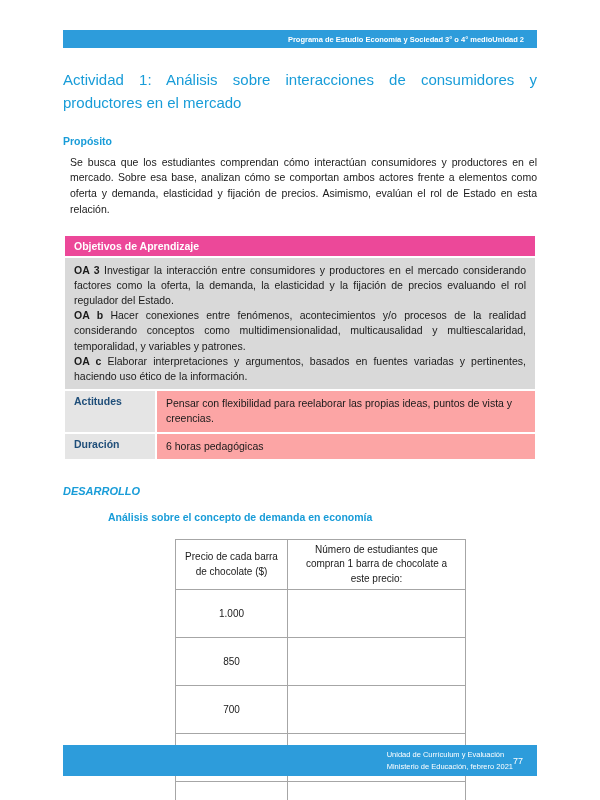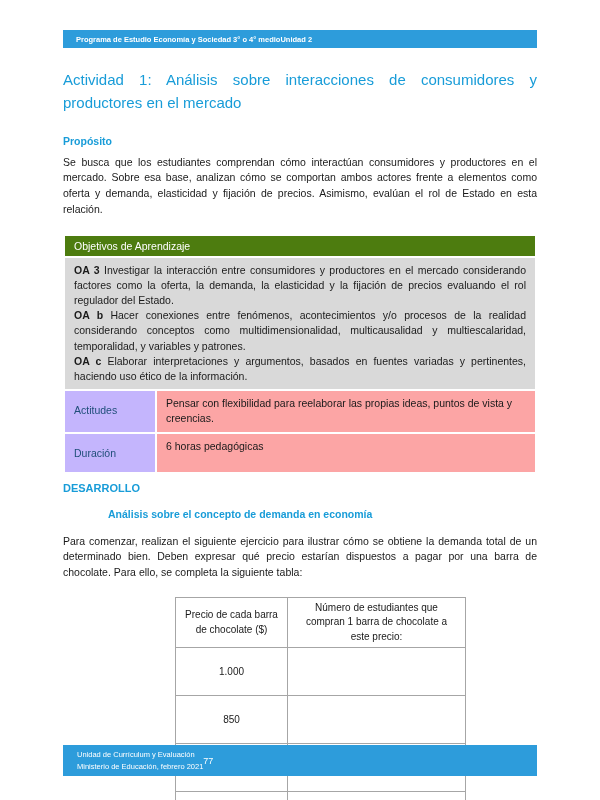--- a/index.html
+++ b/index.html
@@ -7,53 +7,53 @@
   body {
     background:#ffffff;
     font-family:"Liberation Sans", sans-serif;
     color:#1a1a1a;
     position:relative;
     overflow:hidden;
   }
   .band {
     position:absolute; left:63px; right:63px;
     background:#2d9cdb; color:#ffffff;
-    display:flex; align-items:center; justify-content:flex-start;
+    display:flex; align-items:center; justify-content:flex-end;
   }
   .header-band { top:30px; height:18px; padding:0 13px; font-size:7.5px; font-weight:bold; }
   .footer-band { bottom:24px; height:31px; padding:0 14px; font-size:7.5px; }
   .footer-left { line-height:1.5; }
   .footer-page { font-size:9px; }
 
   .content { position:absolute; top:48px; left:63px; width:474px; }
 
   .title {
     margin-top:20px;
     color:#189cd8; font-weight:normal; font-size:15px;
     line-height:1.55; text-align:justify;
   }
   .h-blue { color:#189cd8; font-size:10.5px; font-weight:bold; }
   .mt-lg { margin-top:20px; }
   .mt-md { margin-top:14px; }
-  .mt-sm { margin-top:8px; }
+  .mt-sm { margin-top:8px;margin-left:7px; }
   p.body { font-size:10.5px; line-height:1.5; text-align:justify; }
 
   table.oa { width:100%; border-collapse:collapse; margin-top:16px; }
   table.oa td { border:2px solid #ffffff; font-size:10.5px; vertical-align:top; }
-  .oa-head { background:#4d7c0f; color:#ffffff; font-weight:normal; padding:4px 9px; }
+  .oa-head { background:#ec4899; color:#ffffff; font-weight:bold; padding:4px 9px; }
   .oa-body { background:#d9d9d9; padding:5px 9px; }
   .oa-body p { text-align:justify; line-height:1.45; font-size:10.5px; }
   .b { font-weight:bold; }
   .label-cell {
-    background:#c4b5fd; color:#1f4e79; font-weight:normal;
-    width:92px; padding:13px 9px;
+    background:#e5e5e5; color:#1f4e79; font-weight:bold;
+    width:92px; padding:4px 9px;
   }
   .val-cell { background:#fca5a5; padding:5px 9px; line-height:1.45; }
 
-  .desarrollo { font-size:11px; margin-top:8px; }
+  .desarrollo { font-size:11px; margin-top:24px;font-style:italic; }
   .sub-blue { margin-top:14px; margin-left:45px; }
 
   table.price { border-collapse:collapse; font-size:10px; margin:16px 0 0 112px; }
   table.price td {
     border:1px solid #a6a6a6; text-align:center; vertical-align:middle;
     background:#ffffff;
   }
   .price-col { width:112px; }
   .count-col { width:178px; }
   .price-head { padding:3px 8px; line-height:1.45; font-weight:normal; }
@@ -92,21 +92,20 @@
     </tr>
     <tr>
       <td class="label-cell">Duración</td>
       <td class="val-cell">6 horas pedagógicas</td>
     </tr>
   </tbody>
     </table>
 
   <div class="h-blue desarrollo">DESARROLLO</div>
   <div class="h-blue sub-blue">Análisis sobre el concepto de demanda en economía</div>
-  <p class="body mt-md">Para comenzar, realizan el siguiente ejercicio para ilustrar cómo se obtiene la demanda total de un determinado bien. Deben expresar qué precio estarían dispuestos a pagar por una barra de chocolate. Para ello, se completa la siguiente tabla:</p>
 
   <table class="price">
     <tbody>
         <tr>
       <td class="price-head price-col">Precio de cada barra de chocolate ($)</td>
       <td class="price-head count-col">Número de estudiantes que compran 1 barra de chocolate a este precio:</td>
     </tr>
     <tr class="price-row">
       <td>1.000</td>
       <td></td>

